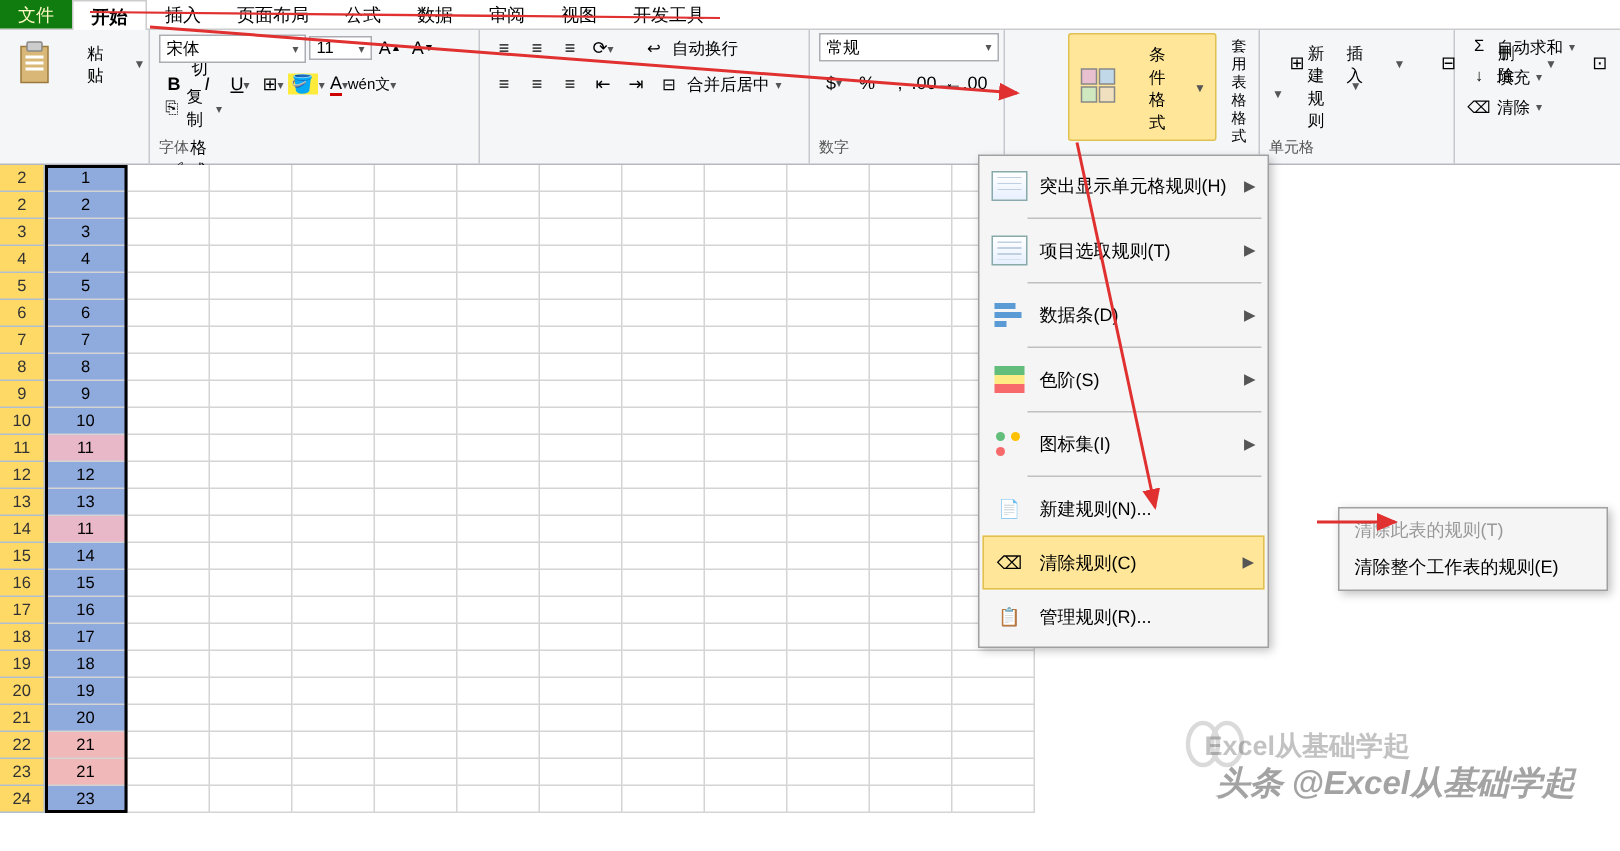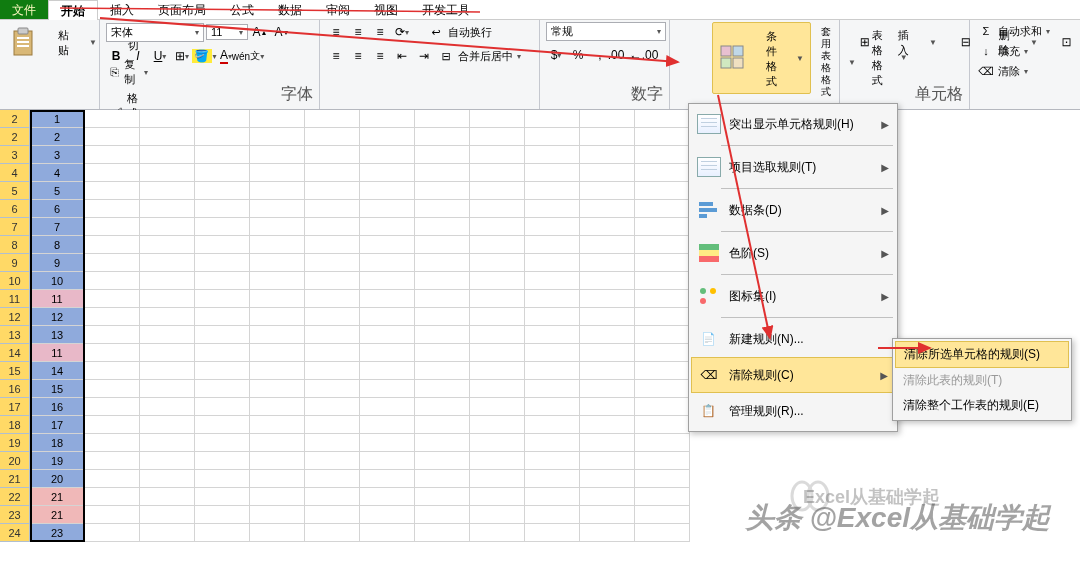--- a/index.html
+++ b/index.html
@@ -5,21 +5,21 @@
     * { margin: 0; padding: 0; box-sizing: border-box; font-family: "Microsoft YaHei", sans-serif; }
     body { width: 1080px; height: 567px; background: #fff; overflow: hidden; position: relative; font-size: 12px; }
     
     .tabs { display: flex; background: #fff; border-bottom: 1px solid #ccc; height: 20px; }
     .tab { padding: 2px 12px; font-size: 12px; cursor: pointer; }
     .tab.file { background: #107c10; color: #fef9c3; }
     .tab.active { background: #fff; border: 1px solid #ccc; border-bottom: none; margin-bottom: -1px; font-weight: bold; }
     
     .ribbon { display: flex; background: #f5f6f7; border-bottom: 1px solid #b5b8bf; height: 90px; }
     .ribbon-group { border-right: 1px solid #c5c8cf; padding: 2px 6px; display: flex; flex-direction: column; justify-content: space-between; }
-    .ribbon-group-label { text-align: right; font-size: 16px; color: #555; padding: 2px 0; }
+    .ribbon-group-label { text-align: left; font-size: 10px; color: #555; padding: 2px 0; }
     .ribbon-content { display: flex; align-items: flex-start; gap: 4px; flex: 1; }
     
     .big-btn { display: flex; flex-direction: row; align-items: center; justify-content: flex-start; padding: 4px 6px; cursor: pointer; border-radius: 2px; gap: 17px; }
     .big-btn.highlighted { background: #ffe699; border: 1px solid #e0c050; margin-left: 36px; }
     .big-btn .icon-box { width: 32px; height: 32px; display: flex; align-items: center; justify-content: center; }
     .big-btn .label { font-size: 11px; margin-top: 2px; text-align: center; }
     .small-row { display: flex; flex-direction: column; gap: 2px; }
     .small-item { display: flex; align-items: center; gap: 4px; font-size: 11px; cursor: pointer; padding: 1px 2px; }
     .mini-icon { width: 16px; height: 16px; display: inline-flex; align-items: center; justify-content: center; }
     
@@ -45,21 +45,21 @@
     .menu-item.hover { background: #ffe699; border: 1px solid #e0c050; padding: 5px 23px 5px 5px; }
     .menu-item .item-icon { width: 24px; height: 24px; display: flex; align-items: center; justify-content: center; }
     .menu-item .arrow { position: absolute; right: 6px; font-size: 10px; color: #555; }
     .menu-sep { height: 1px; background: #c0c0c0; margin: 3px 2px 3px 30px; }
     
     .submenu { position: absolute; background: #f5f5f5; border: 1px solid #a0a0a0; box-shadow: 2px 2px 6px rgba(0,0,0,0.25); padding: 2px; z-index: 110; }
     .submenu .menu-item { padding: 4px 16px 4px 8px; }
     .submenu .menu-item.disabled { color: #999; }
     
     .annotation-line { position: absolute; pointer-events: none; z-index: 200; }
-    .watermark { position: absolute; right: 30px; bottom: 30px; font-size: 28px; color: rgba(50,50,50,0.45); font-weight: bold; font-style: italic; }
+    .watermark { position: absolute; right: 30px; bottom: 30px; font-size: 22px; color: rgba(50,50,50,0.45); font-weight: bold; font-style: italic; }
     .watermark-icon { position: absolute; right: 250px; bottom: 50px; opacity: 0.3; }
     
     .underline-accent { border-bottom: 2px solid #c00; }
     .chevron-down { font-size: 8px; color: #555; }
     .ic-sheet { width: 24px; height: 20px; background: linear-gradient(#fff, #e8f0ff); border: 1px solid #8aa; position: relative; }
     .ic-sheet::before { content: ''; position: absolute; inset: 3px; background: repeating-linear-gradient(#c0d0e0 0 1px, transparent 1px 4px); }
   </style>
 </head>
 <body>
 
@@ -215,21 +215,21 @@
         </div>
         <span class="label">条件格式</span>
         <span class="chevron-down">▼</span>
       </div>
       <div class="big-btn">
         <div style="font-size:10px;line-height:12px;text-align:center">套用
 表格格式</div>
         <span class="chevron-down">▼</span>
       </div>
       <div class="big-btn">
-        <span class="label">表格格式</span>
+        <span class="label">新建规则</span>
         <span class="chevron-down">▼</span>
       </div>
     </div>
     <div class="ribbon-group-label">样式</div>
   </div>
 
   <div class="ribbon-group" style="width:130px">
     <div class="ribbon-content">
       <div class="big-btn">
           <div class="icon-box">⊞</div>
@@ -631,21 +631,21 @@
       <div class="cell"></div>
       <div class="cell"></div>
       <div class="cell"></div>
       <div class="cell"></div>
       <div class="cell"></div>
       <div class="cell"></div>
     </div>
     <div class="selection-border" style="left: 30px; top: 0px; width: 55px; height: 432px;"></div>
   </div>
 
-<div class="dropdown-menu" style="left:688px;top:103px;width:210px">
+<div class="dropdown-menu" style="left:652px;top:103px;width:194px">
   <div class="menu-item">
     <div class="item-icon">
         <div class="ic-sheet"></div>
       </div>
     <span>突出显示单元格规则(H)</span>
       <span class="arrow">▶</span>
   </div>
   <div class="menu-sep"></div>
   <div class="menu-item">
     <div class="item-icon">
@@ -700,23 +700,20 @@
     <span>清除规则(C)</span>
       <span class="arrow">▶</span>
   </div>
   <div class="menu-item">
     <div class="item-icon">📋</div>
     <span>管理规则(R)...</span>
   </div>
 </div>
 
 <div class="submenu" style="left:892px;top:338px;width:180px">
-  <div class="menu-item hover">
-      <span>清除所选单元格的规则(S)</span>
-    </div>
   <div class="menu-item disabled">
       <span>清除此表的规则(T)</span>
     </div>
   <div class="menu-item">
       <span>清除整个工作表的规则(E)</span>
     </div>
 </div>
 
 <svg class="annotation-line" style="left:0;top:0;width:1080px;height:567px">
   <defs>

